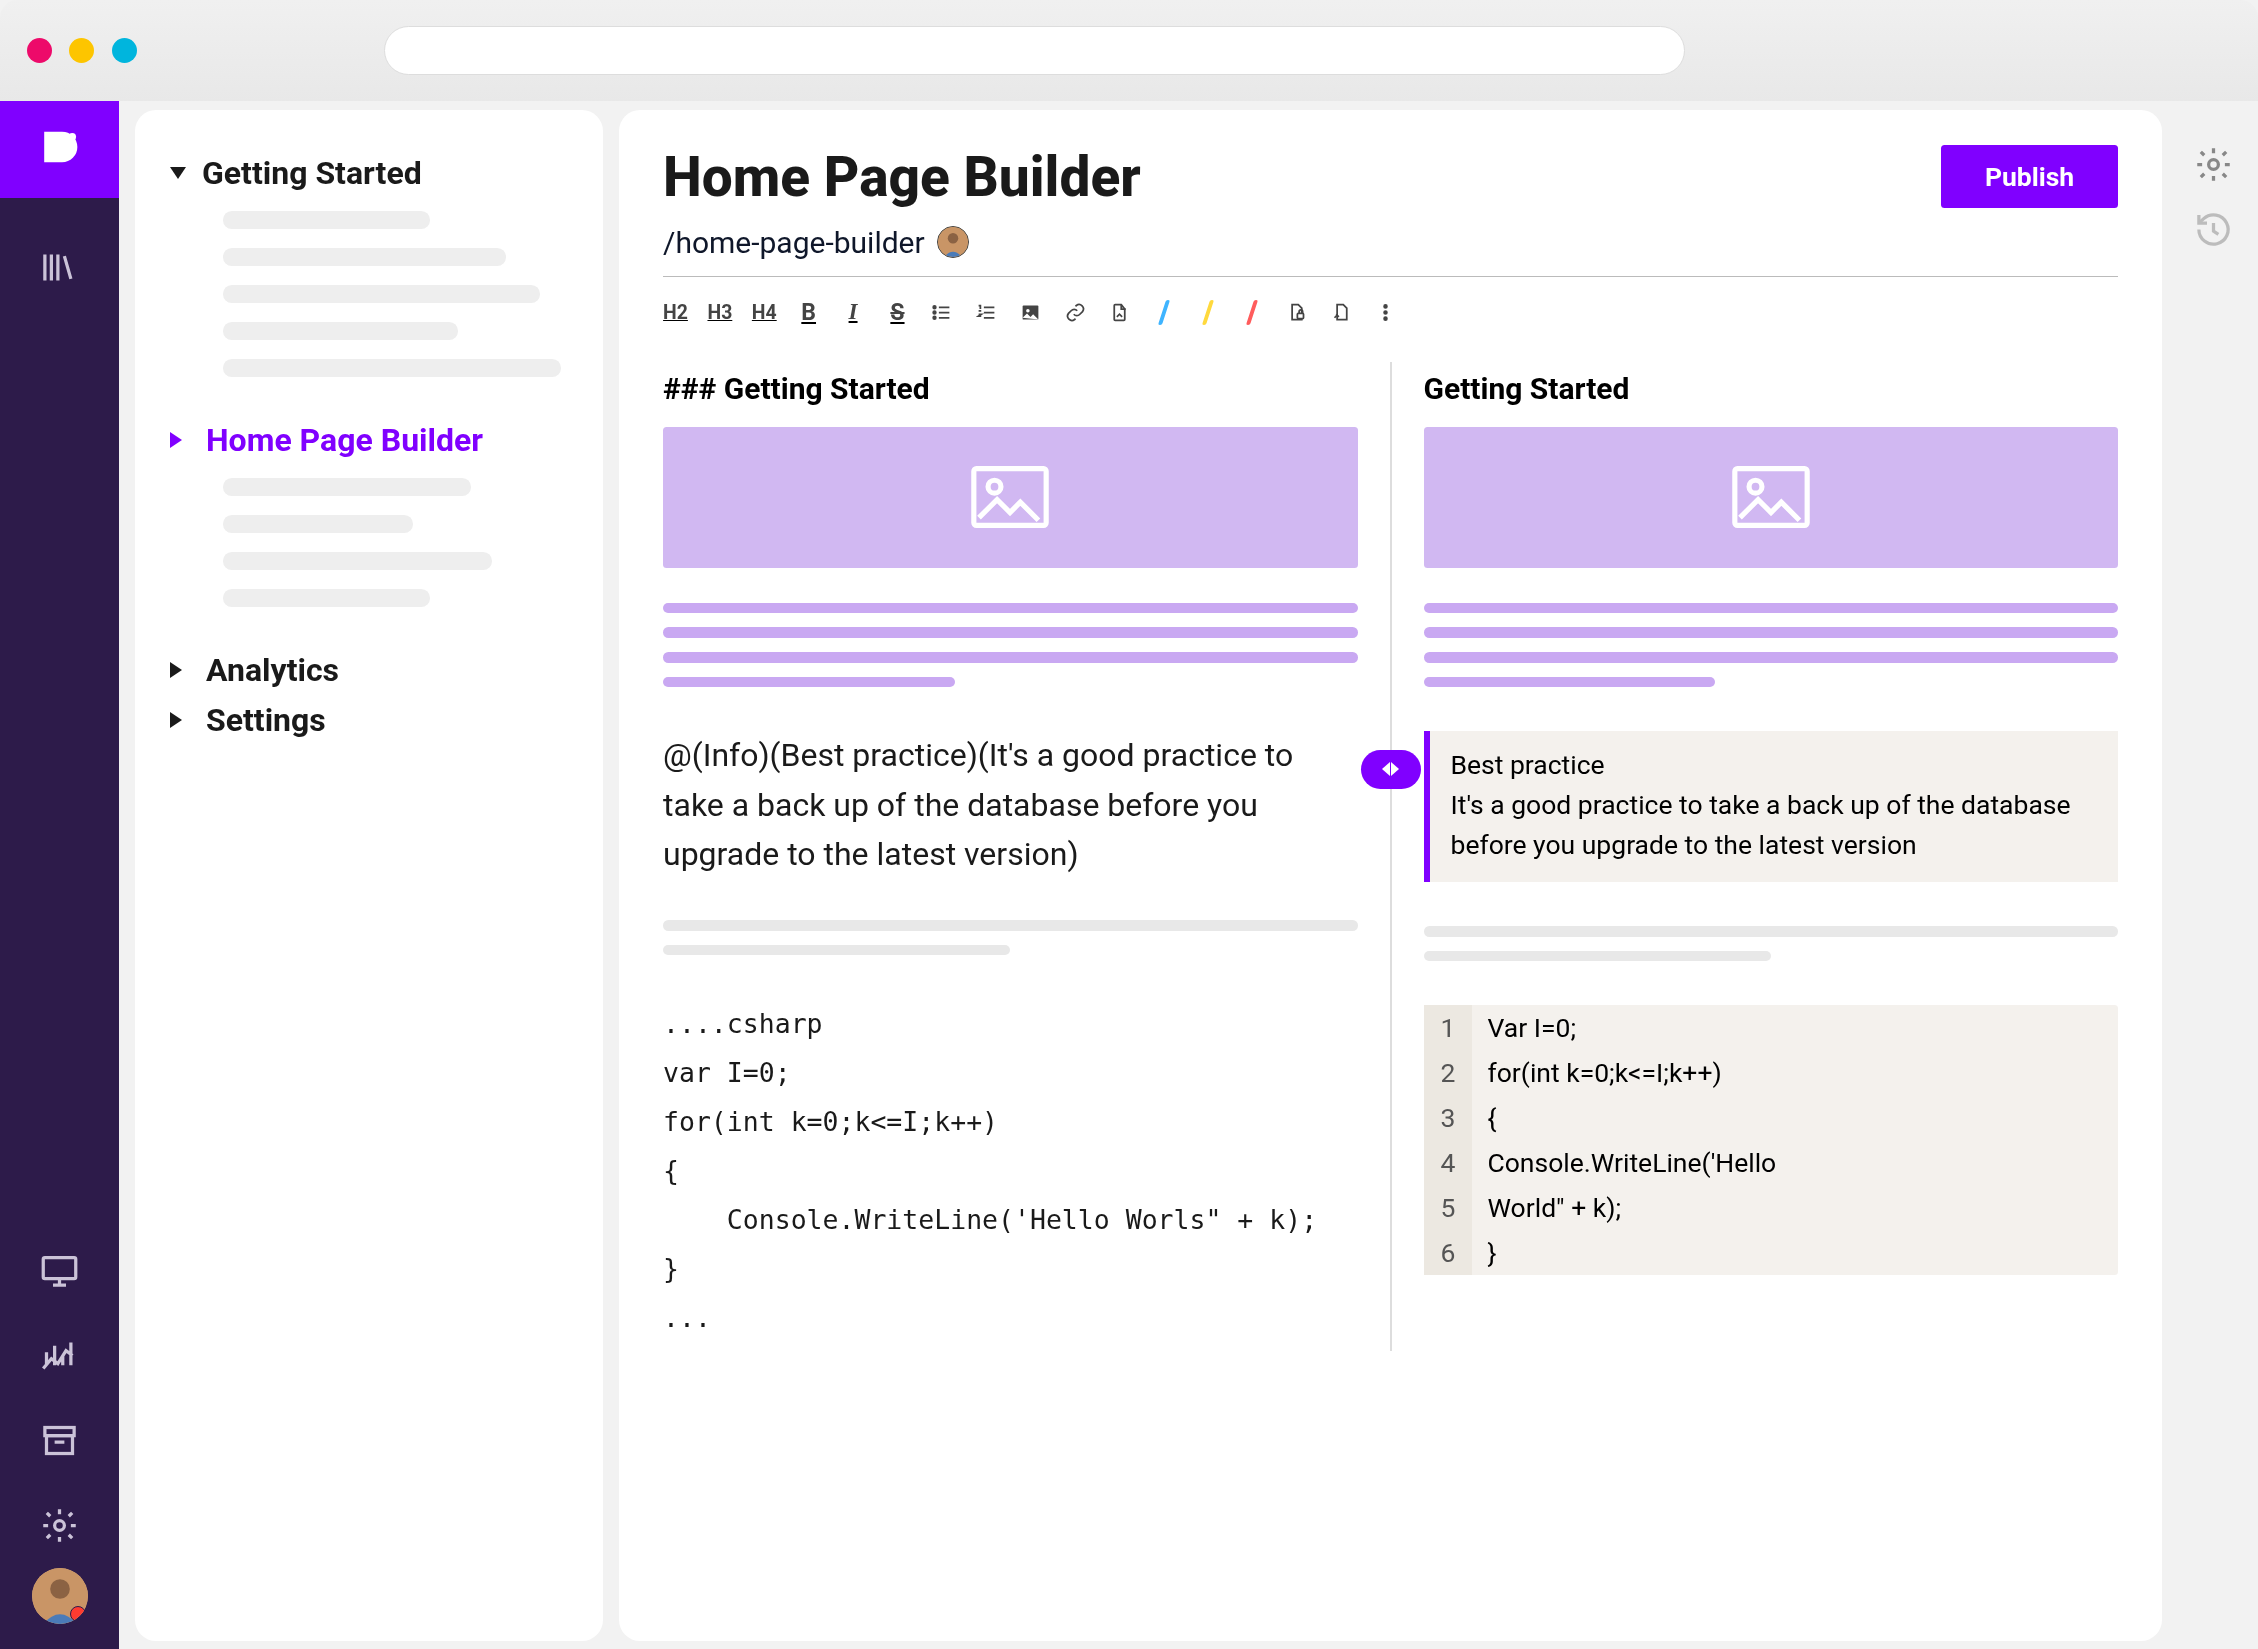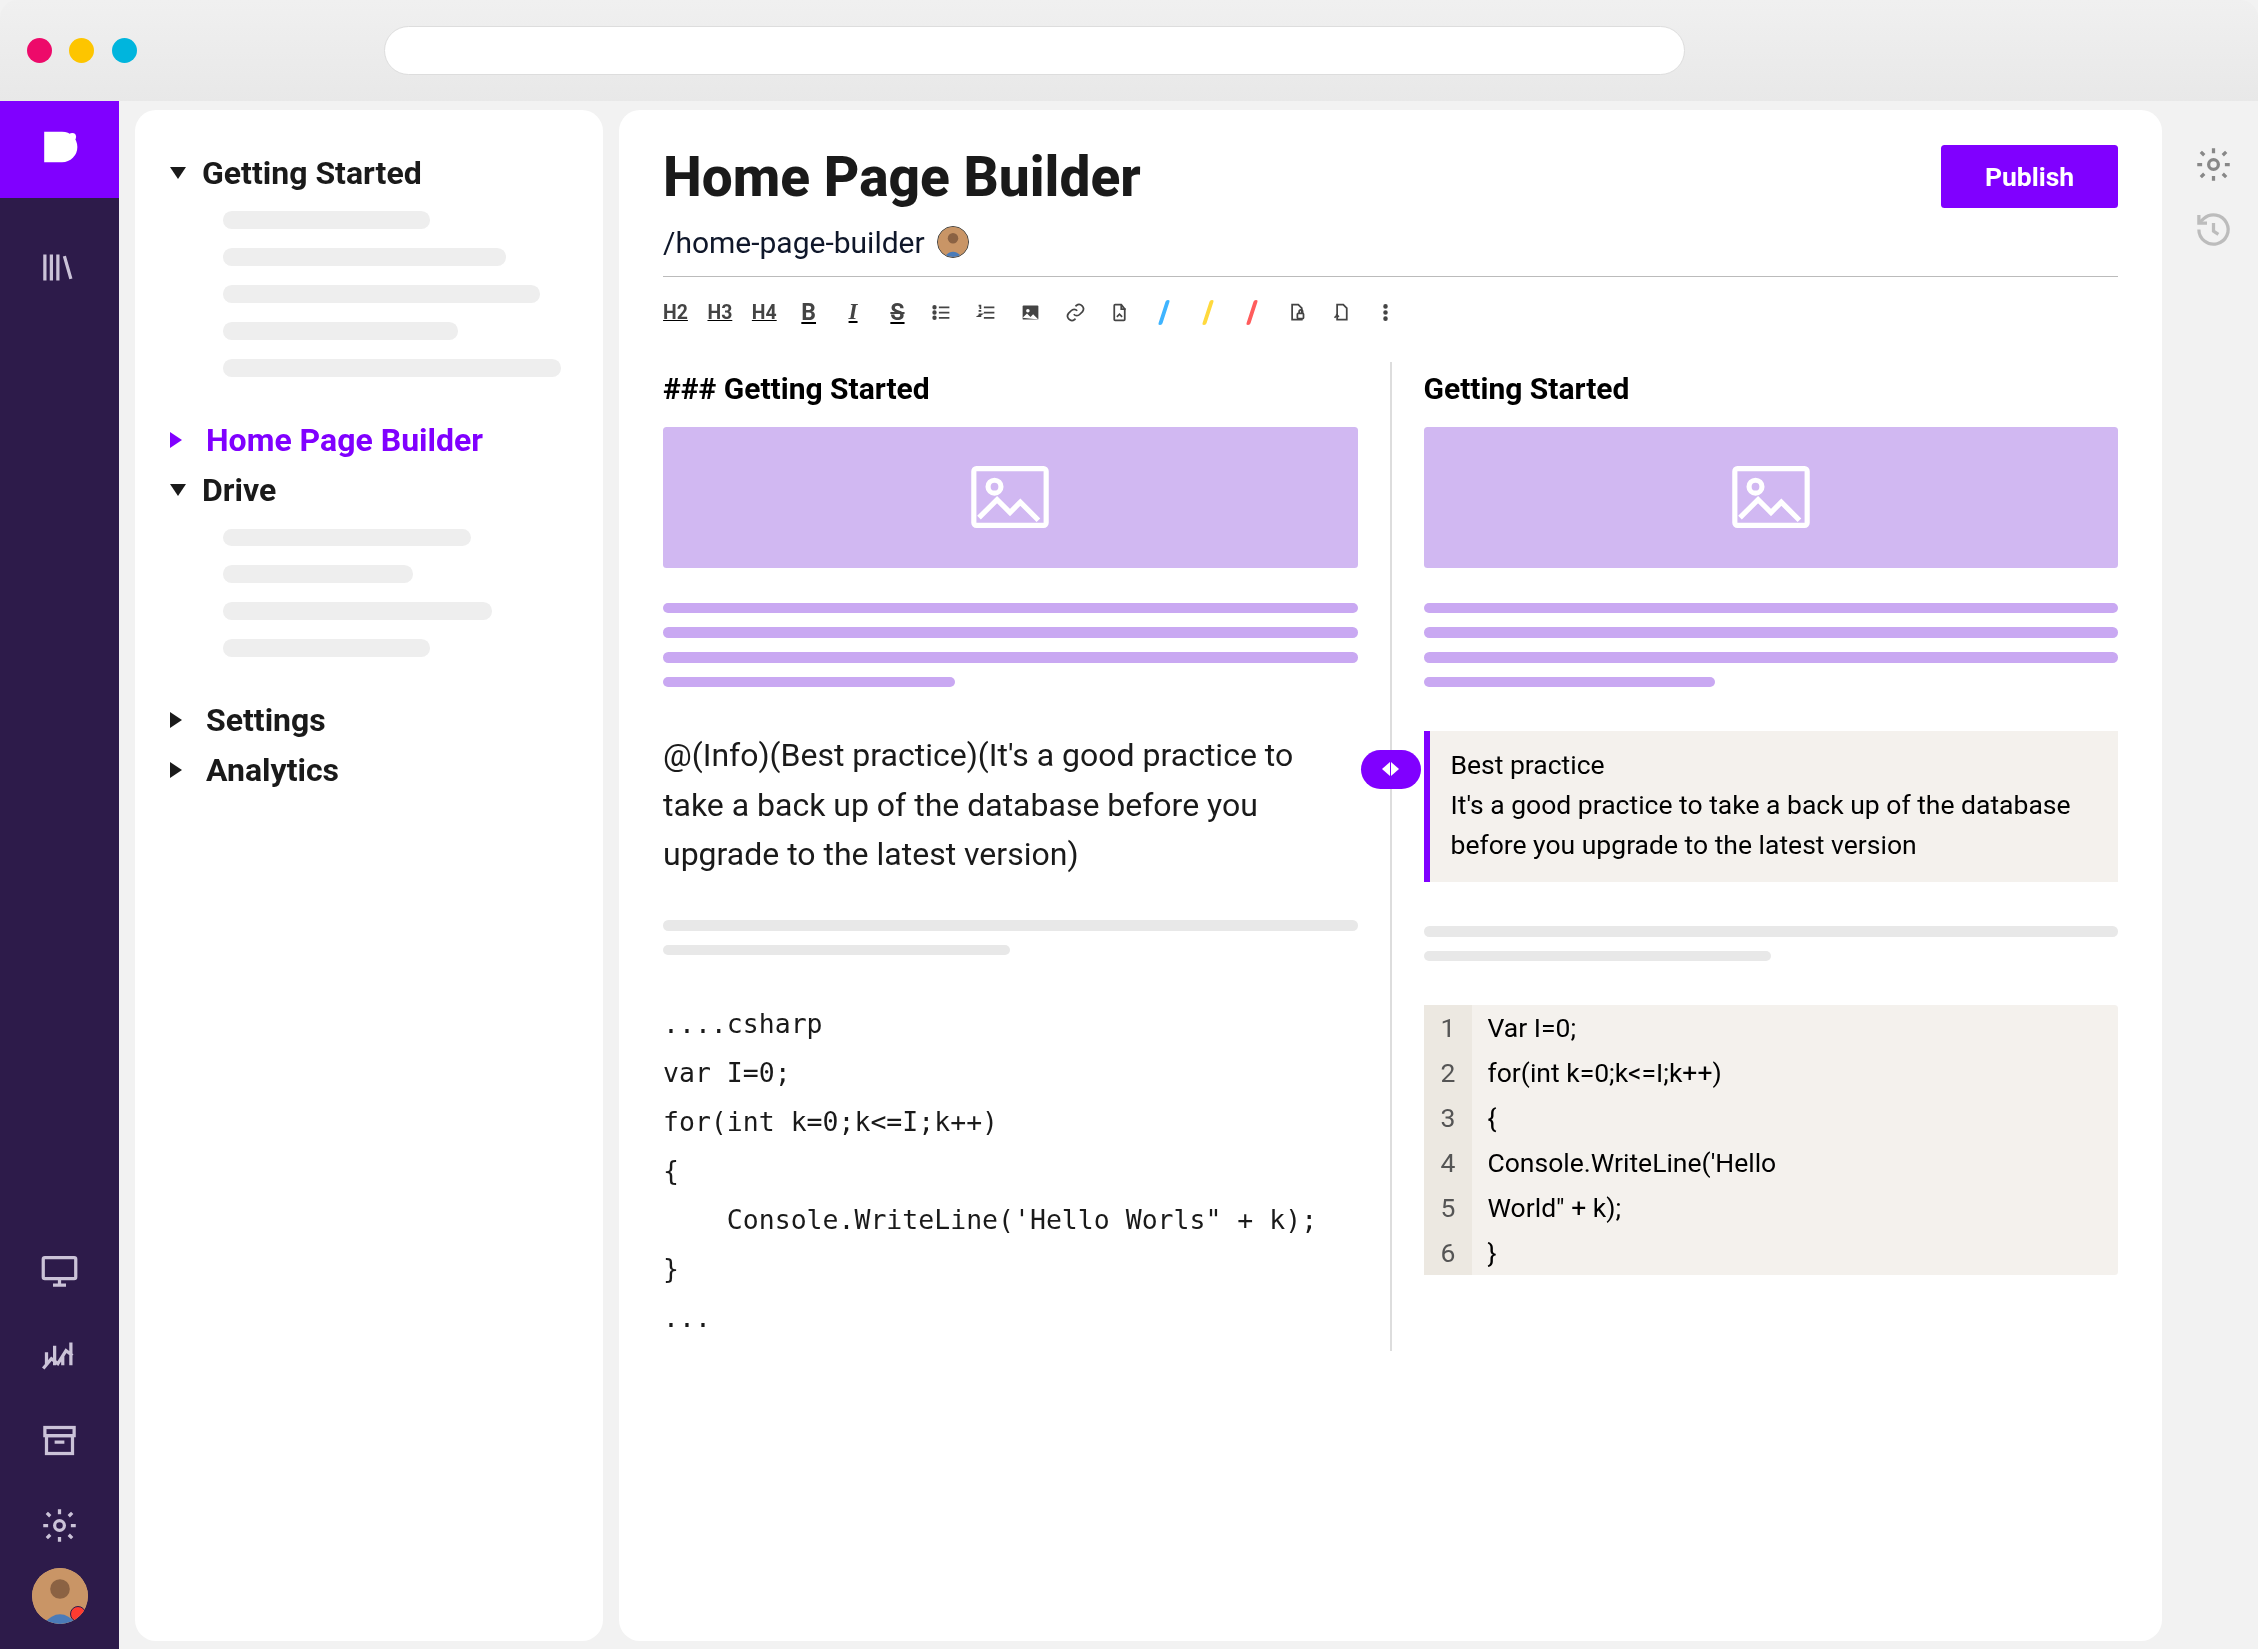--- a/index.html
+++ b/index.html
@@ -164,38 +164,34 @@
       <div class="nav-placeholder" style="width:92%"></div>
       <div class="nav-placeholder" style="width:68%"></div>
       <div class="nav-placeholder" style="width:98%"></div>
     </div>
 
     <div class="nav-item active">
       <span class="caret caret-right"></span>
       <span>Home Page Builder</span>
     </div>
 
-    <div class="nav-item">
-      <span class="caret caret-down"></span>
-      <span>Drive</span>
-    </div>
     <div class="nav-placeholder-group">
       <div class="nav-placeholder" style="width:72%"></div>
       <div class="nav-placeholder" style="width:55%"></div>
       <div class="nav-placeholder" style="width:78%"></div>
       <div class="nav-placeholder" style="width:60%"></div>
     </div>
 
     <div class="nav-item">
       <span class="caret caret-right"></span>
-      <span>Settings</span>
+      <span>Analytics</span>
     </div>
     <div class="nav-item">
       <span class="caret caret-right"></span>
-      <span>Analytics</span>
+      <span>Settings</span>
     </div>
   </div>
 
   <div class="content-wrap">
     <div class="editor-card">
 
       <div class="title-row">
         <h1 class="page-title">Home Page Builder</h1>
         <button class="publish-btn">Publish</button>
       </div>

